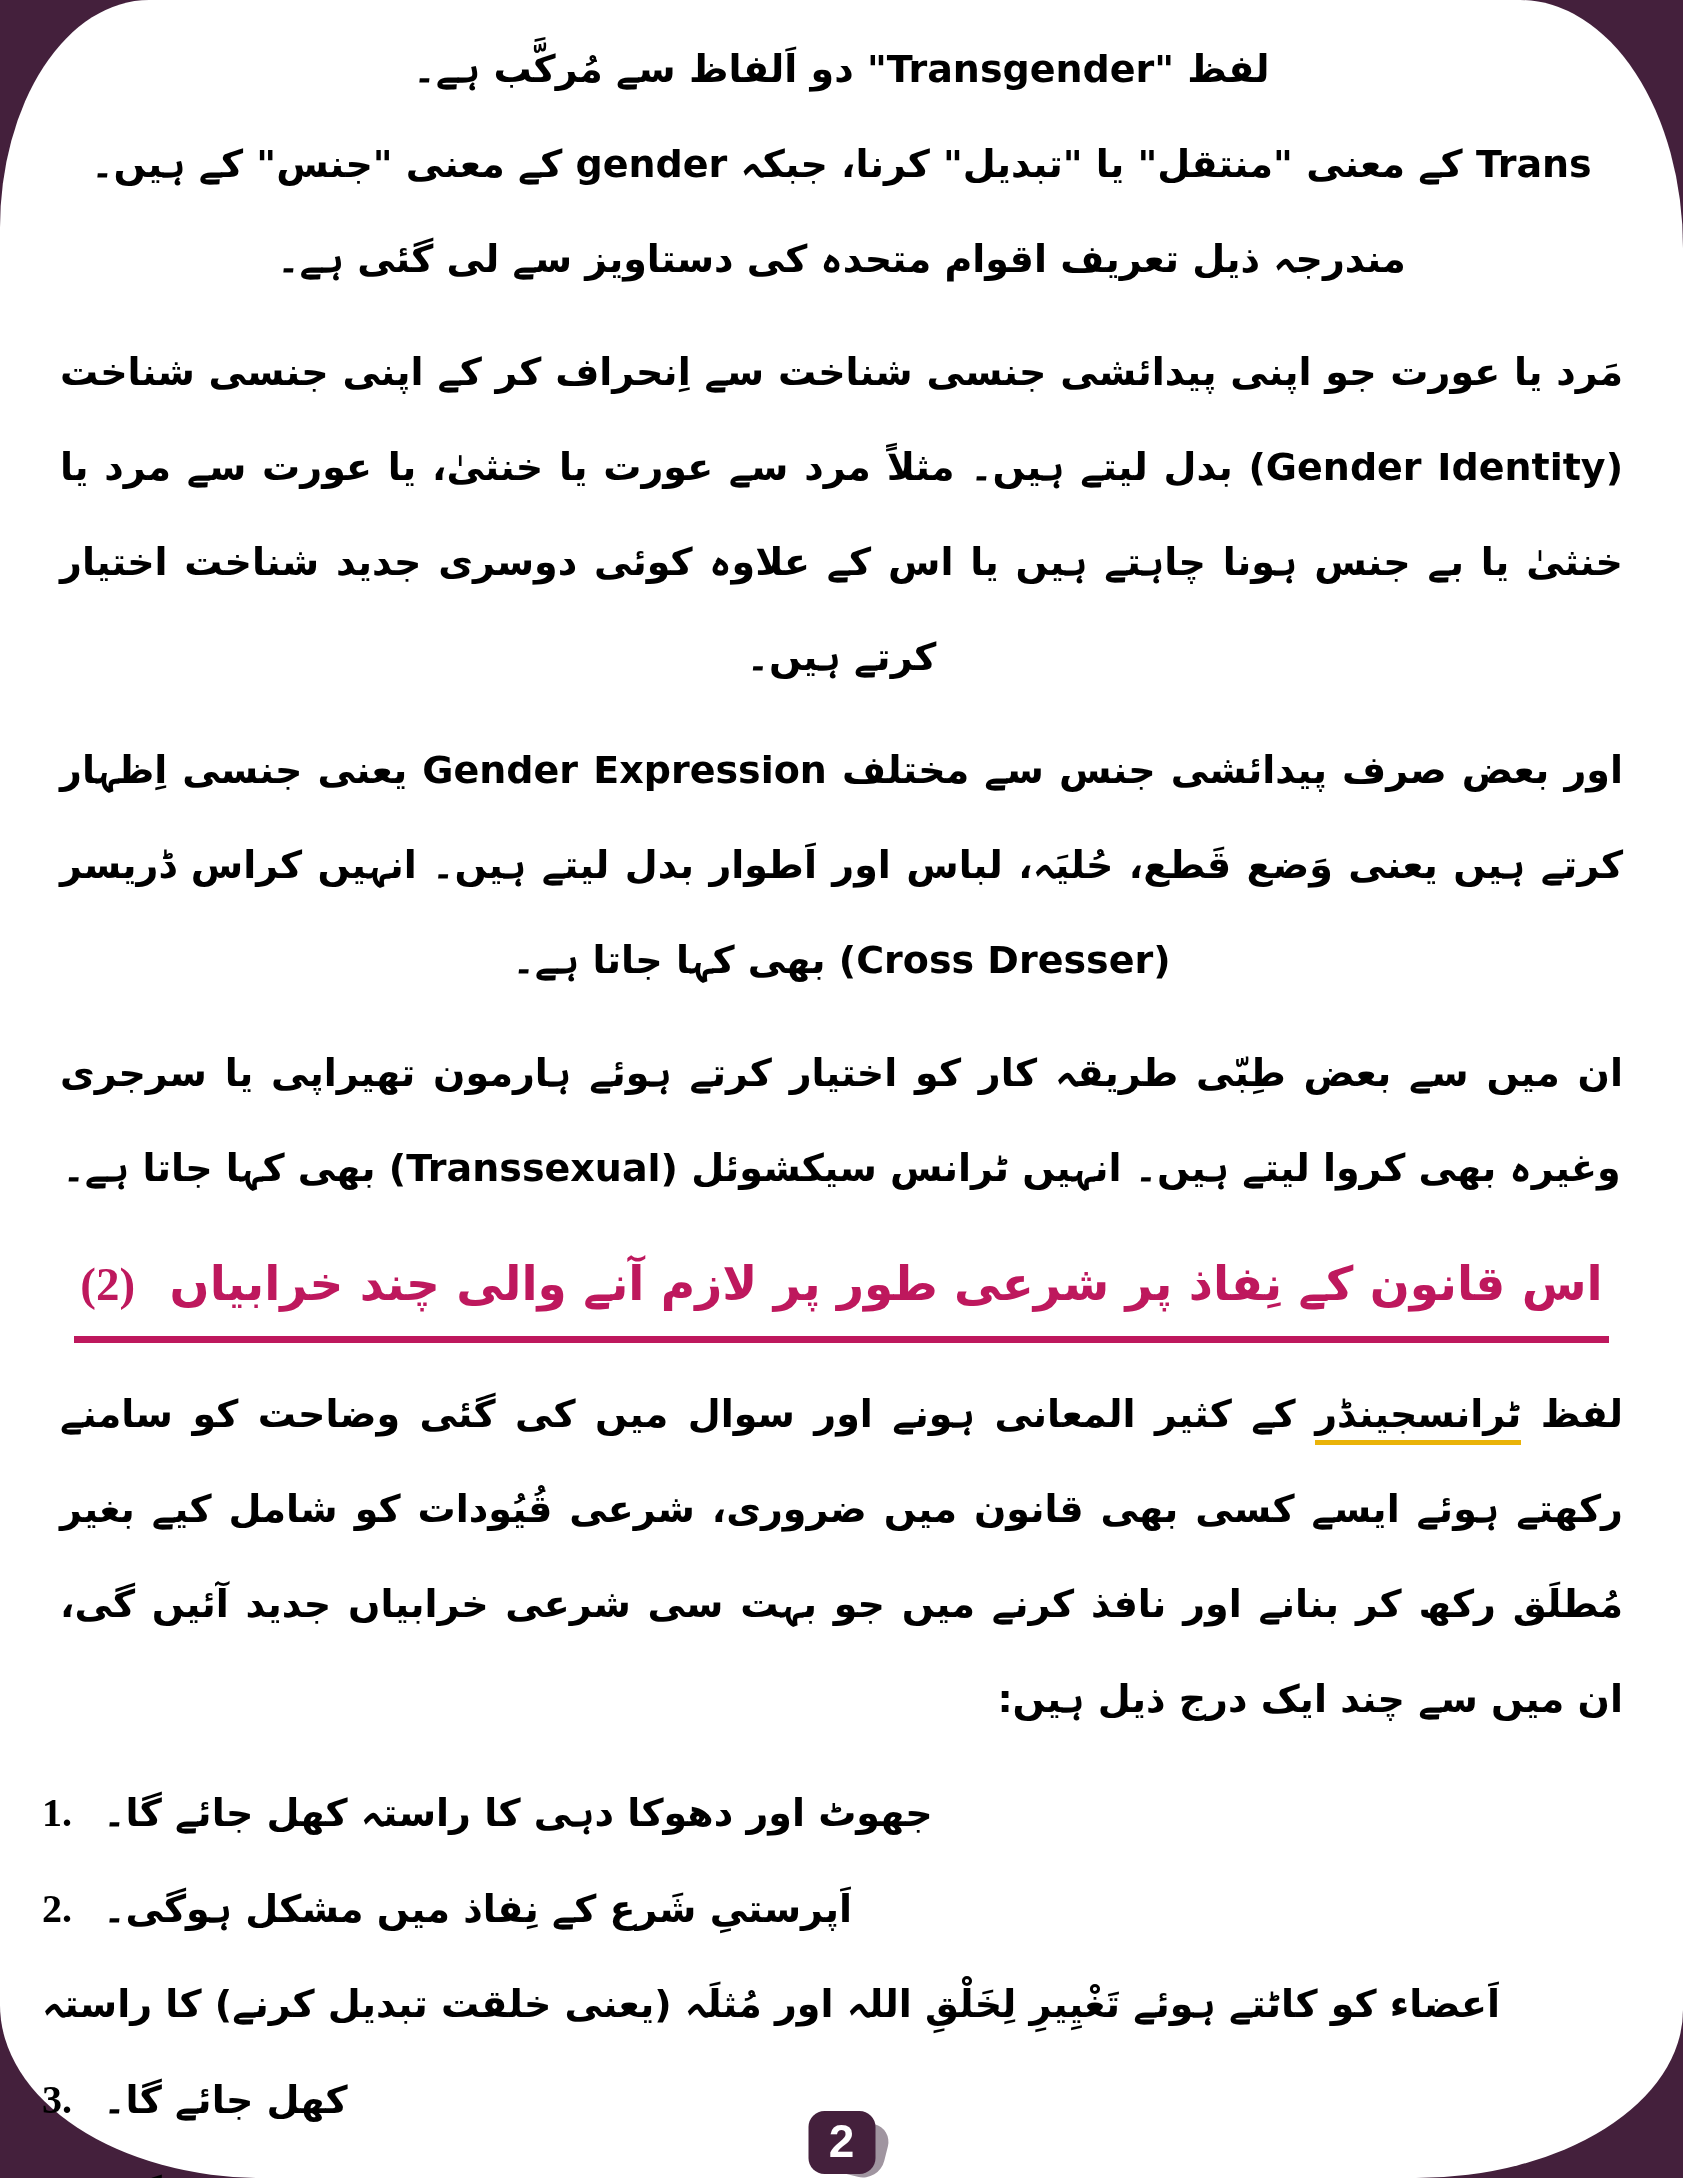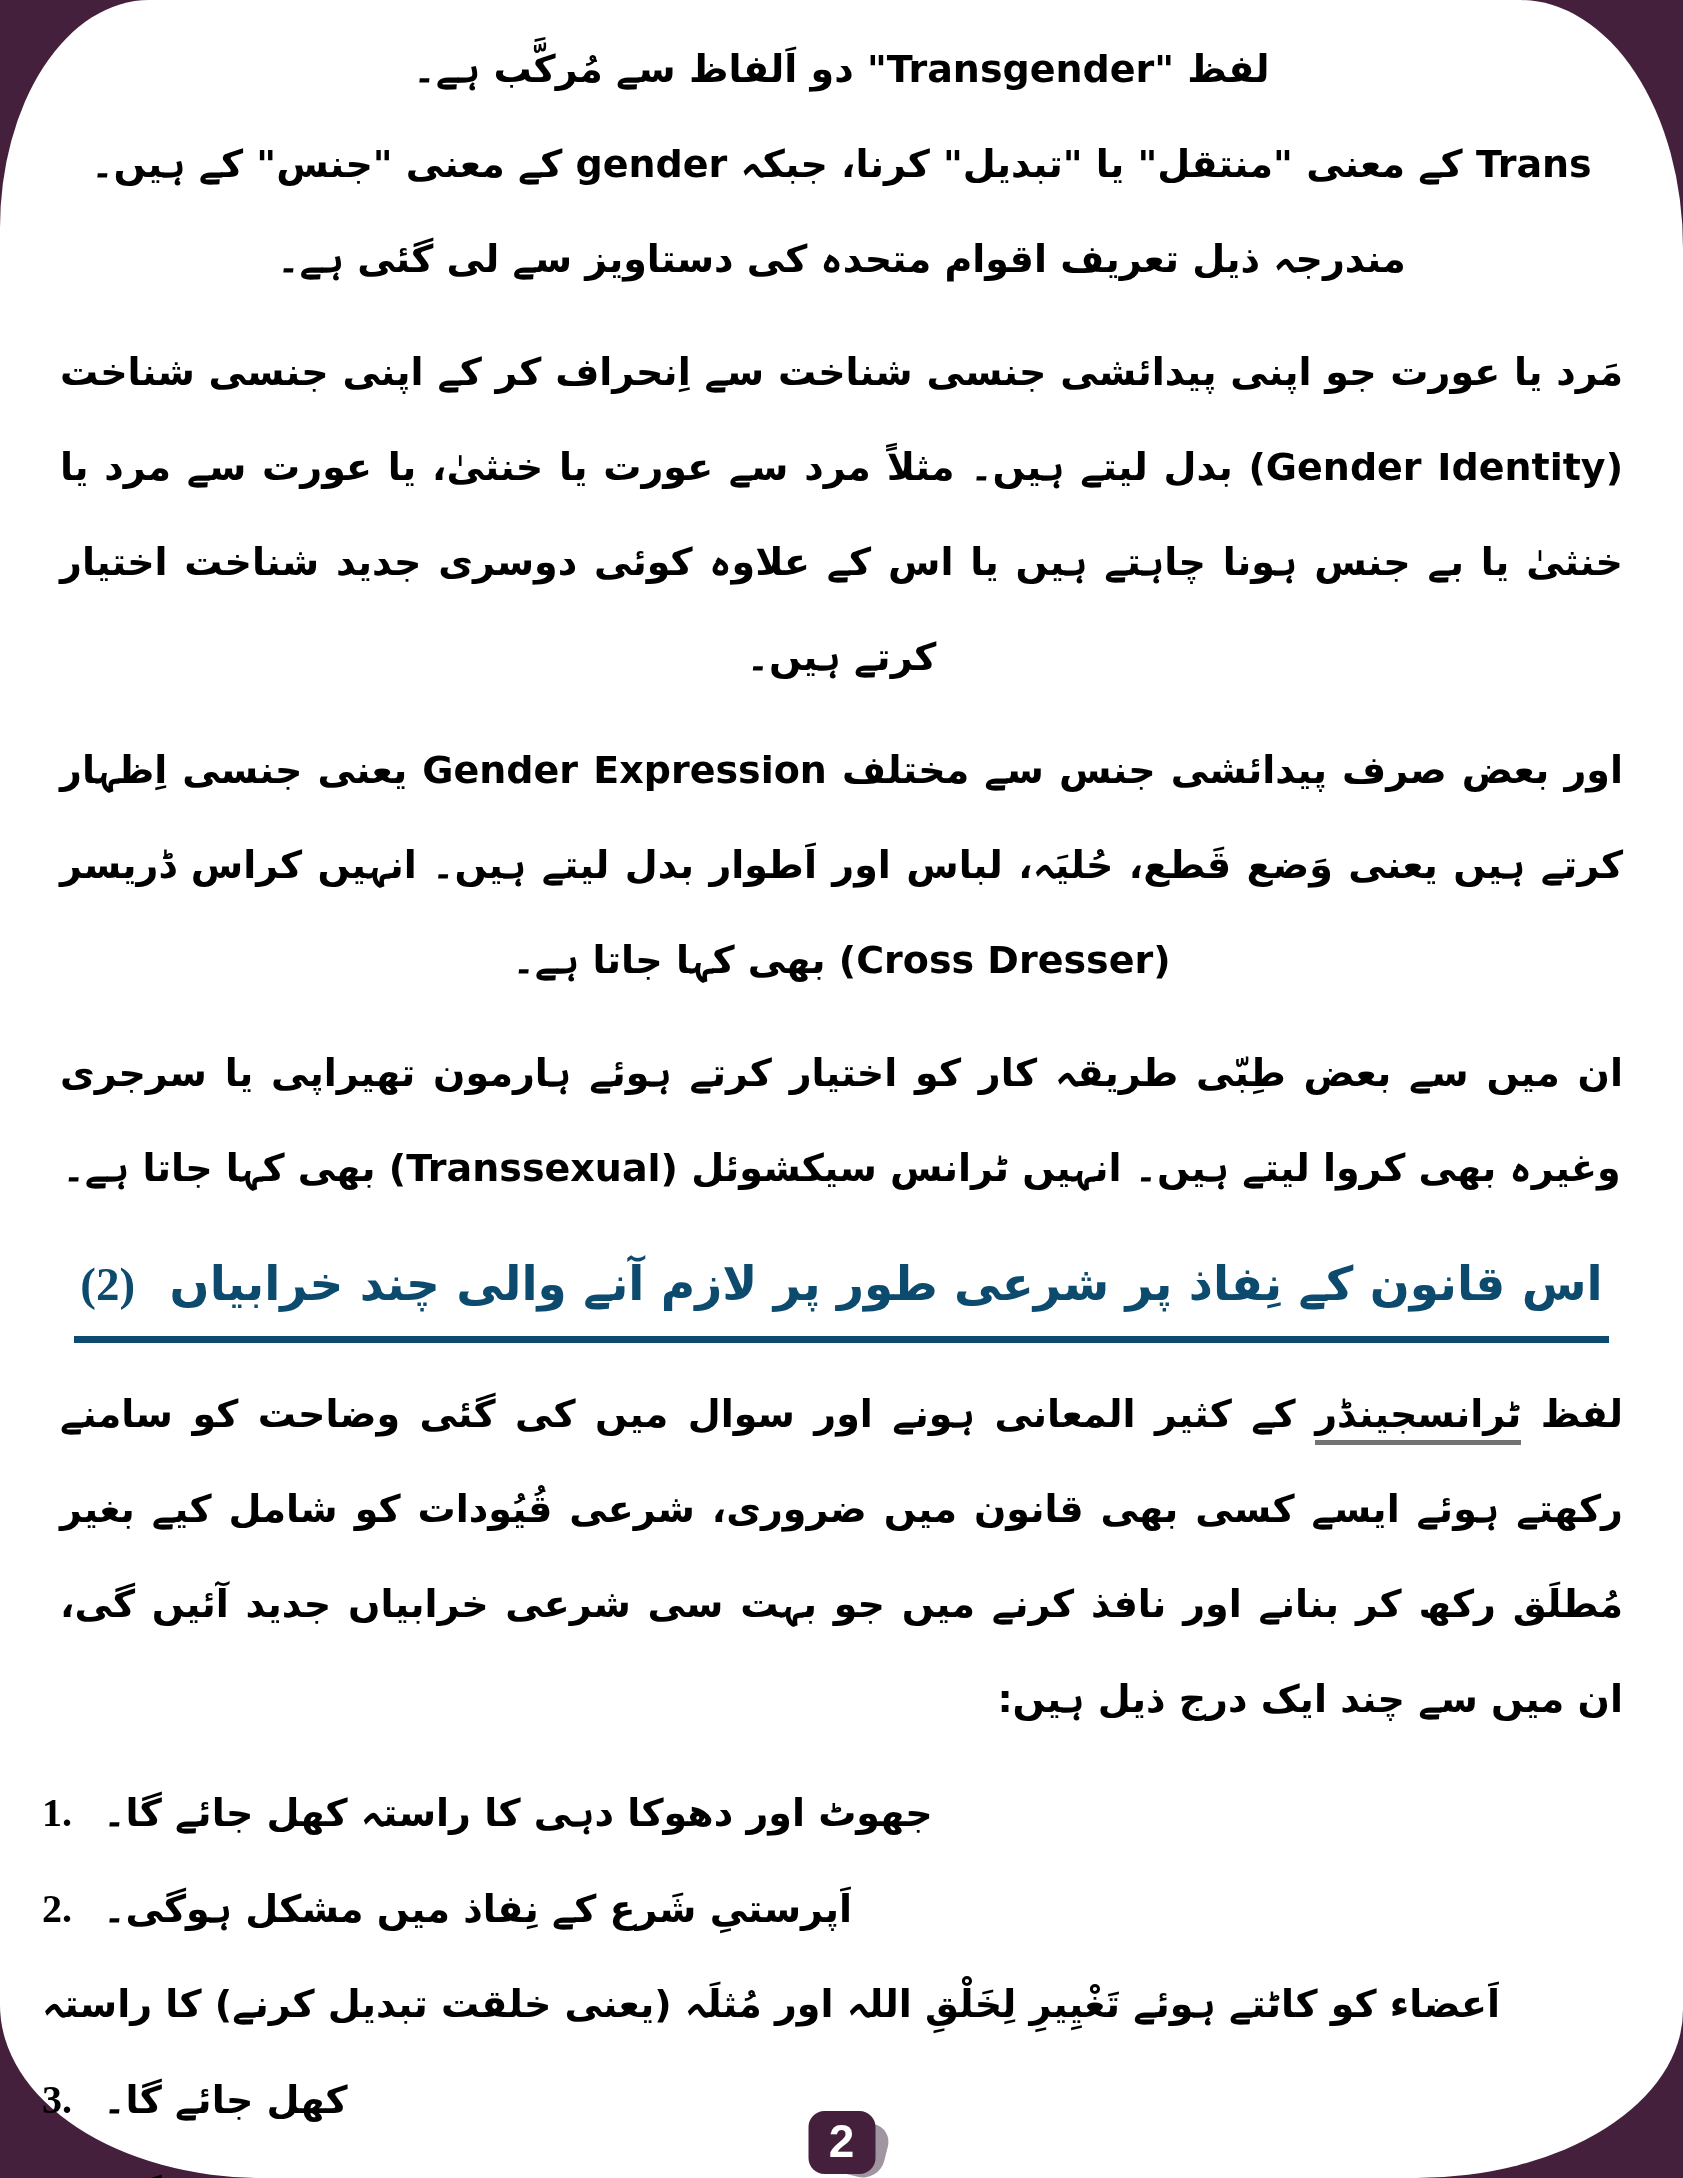--- a/index.html
+++ b/index.html
@@ -30,35 +30,35 @@
   .intro-line { height: 95px; text-align: center; white-space: nowrap; }
   p.para { margin: 18px; text-align: justify; }
   p.para.last-center { text-align-last: center; }
   p.para.last-right  { text-align-last: right; }
   #para-definition  { min-height: 285px; }
   #para-transsexual { min-height: 190px; }
   #para-crossdresser{ min-height: 190px; }
   #para-law         { min-height: 281px; }
 
   .heading { line-height: 99px; }
-  .red-heading  { height: 115px; text-align: center; color: #0c4a6e; }
+  .red-heading  { height: 115px; text-align: center; color: #be185d; }
   .h-inner {
     display: inline-block;
     font-size: 47px;
     padding: 0 6px 2px 6px;
     border-bottom: 7px solid currentColor;
   }
   .marker {
     direction: ltr;
     unicode-bidi: isolate;
     margin-right: 18px;
     font-family: "Liberation Serif", serif;
   }
   .u-word {
-    border-bottom: 5px solid #737373;
+    border-bottom: 5px solid #eab308;
     padding-bottom: 4px;
   }
   .defects-list { padding: 0 139px 0 0; }
   .list-row { min-height: 95px; text-align: left; }
   .list-row .marker { font-size: 40px; }
 
   .badge-shadow {
     position: absolute;
     left: 50%; bottom: 2px;
     transform: translateX(-22%) rotate(14deg);

